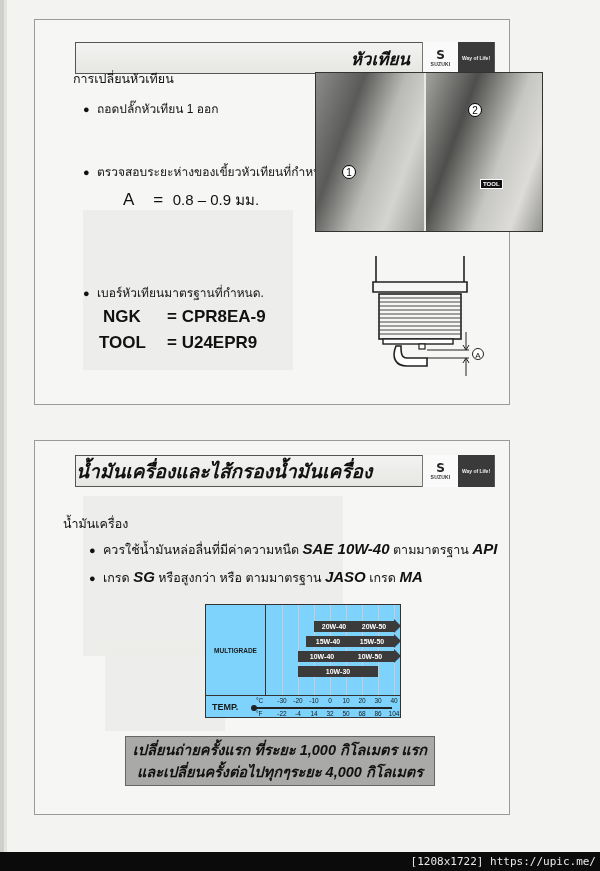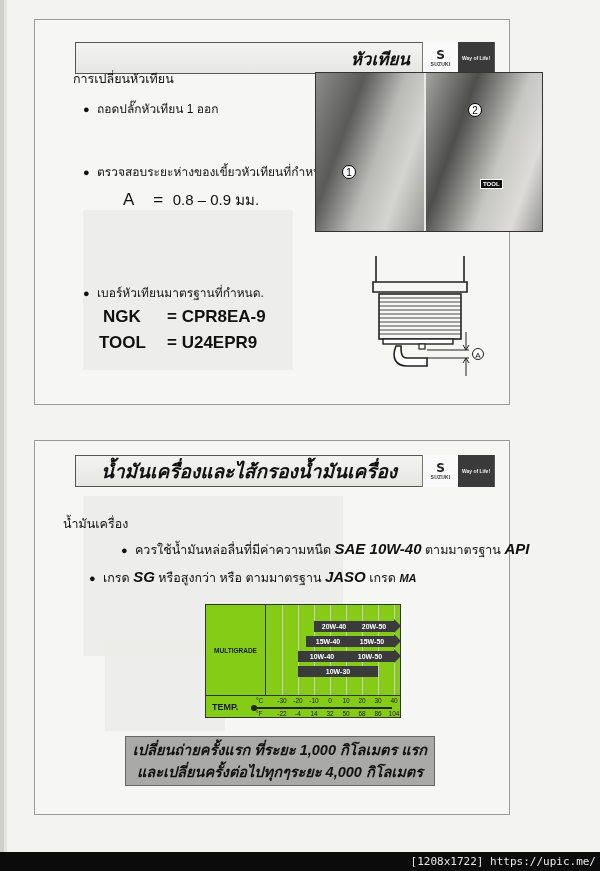--- a/index.html
+++ b/index.html
@@ -35,21 +35,21 @@
     display: flex; align-items: center;
   }
   .slide-1 .title-bar { top: 6px; margin-top: 16px; }
   .slide-2 .title-bar { top: 14px; }
   .title-text {
     flex: 1; text-align: right; padding-right: 12px;
     font-style: italic; font-weight: bold; font-size: 17px;
     font-family: "Liberation Sans", sans-serif;
     color: #111;
   }
-  .slide-2 .title-text { text-align: center; padding-right: 0; font-size: 19px; }
+  .slide-2 .title-text { text-align: left; padding-right: 0; font-size: 19px; }
   .logo-box {
     width: 36px; height: 32px; background: #fafafa;
     border-left: 1px solid #777;
     display: flex; flex-direction: column; align-items: center; justify-content: center;
   }
   .logo-s { font-size: 12px; font-weight: bold; line-height: 12px; color: #222; }
   .logo-word { font-size: 5px; font-weight: bold; color: #333; letter-spacing: 0.2px; font-family: "Liberation Sans", sans-serif; }
   .tag-box {
     width: 36px; height: 32px; background: #3a3a3a;
     display: flex; align-items: center; justify-content: center;
@@ -96,21 +96,21 @@
   .tool-tag {
     position: absolute; background: #111; color: #fff; font-size: 6px;
     padding: 1px 2px; border: 1px solid #fff; font-weight: bold;
     font-family: "Liberation Sans", sans-serif;
   }
 
   .plug-diagram { position: absolute; left: 326px; top: 228px; width: 150px; height: 150px; }
 
   .chart {
     position: absolute; left: 170px; top: 163px; width: 196px; height: 114px;
-    border: 1px solid #333; background: #84cc16;
+    border: 1px solid #333; background: #7dd3fc;
   }
   .chart-label-col {
     position: absolute; left: 0; top: 0; width: 60px; height: 90px;
     border-right: 1px solid #333;
     display: flex; align-items: center; justify-content: center;
     font-size: 6.5px; font-weight: bold; font-family: "Liberation Sans", sans-serif;
   }
   .chart-plot { position: absolute; left: 61px; top: 0; right: 0; height: 90px; }
   .vgrid { position: absolute; top: 0; height: 90px; width: 1px; background: #ccc; }
   .bar {
@@ -242,25 +242,25 @@
     <span class="title-text">น้ำมันเครื่องและไส้กรองน้ำมันเครื่อง</span>
     <div class="logo-box">
       <span class="logo-s">S</span>
       <span class="logo-word">SUZUKI</span>
     </div>
     <div class="tag-box">Way of Life!</div>
   </div>
 
   <div class="section-label" style="left:28px;top:73px;">น้ำมันเครื่อง</div>
 
-  <div class="bullet" style="left:54px;top:99px;font-size:12.5px;margin-left:32px;">
+  <div class="bullet" style="left:54px;top:99px;font-size:12.5px;">
     <span class="dot">●</span><span>ควรใช้น้ำมันหล่อลื่นที่มีค่าความหนืด </span><b style="font-style:italic;font-size:15px">SAE 10W-40</b><span> ตามมาตรฐาน </span><b style="font-style:italic;font-size:15px">API</b>
   </div>
   <div class="bullet" style="left:54px;top:127px;font-size:12.5px;">
-    <span class="dot">●</span><span>เกรด </span><b style="font-style:italic;font-size:15px">SG</b><span> หรือสูงกว่า หรือ ตามมาตรฐาน </span><b style="font-style:italic;font-size:15px">JASO</b><span> เกรด </span><b style="font-style:italic;font-size:11px">MA</b>
+    <span class="dot">●</span><span>เกรด </span><b style="font-style:italic;font-size:15px">SG</b><span> หรือสูงกว่า หรือ ตามมาตรฐาน </span><b style="font-style:italic;font-size:15px">JASO</b><span> เกรด </span><b style="font-style:italic;font-size:15px">MA</b>
   </div>
 
   <div class="chart">
     <div class="chart-label-col">MULTIGRADE</div>
     <div class="chart-plot">
       <div class="vgrid" style="left:15px"></div>
       <div class="vgrid" style="left:31px"></div>
       <div class="vgrid" style="left:47px"></div>
       <div class="vgrid" style="left:63px"></div>
       <div class="vgrid" style="left:79px"></div>

